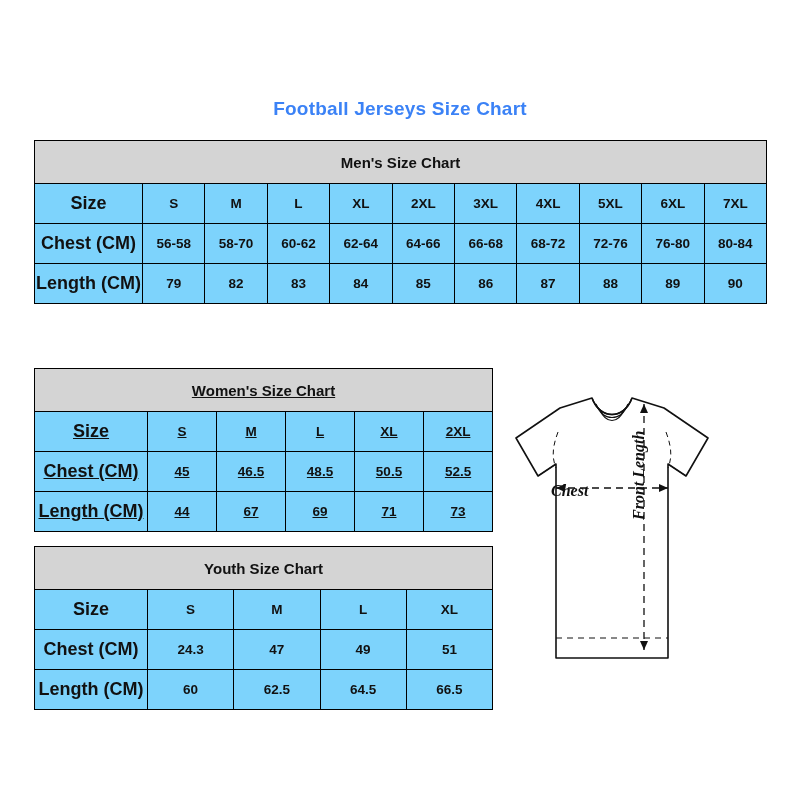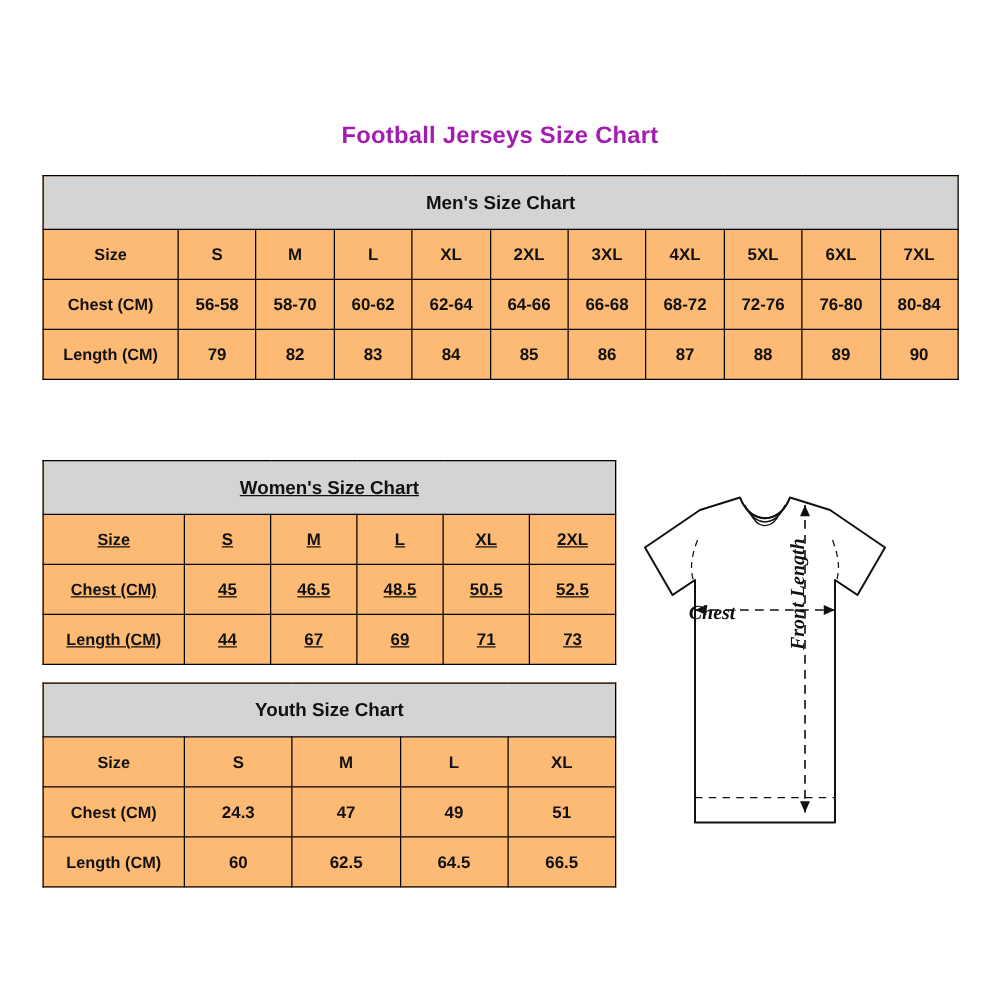--- a/index.html
+++ b/index.html
@@ -22,47 +22,47 @@
   }
   .chart-title {
     position: absolute;
     top: 98px;
     left: 0;
     width: 800px;
     text-align: center;
     font-size: 19px;
     font-weight: bold;
     letter-spacing: 0.2px;
-    color: #a21caf;
+    color: #3b82f6;
   }
 
   table.size-table {
     border-collapse: collapse;
     table-layout: fixed;
-    background: #fdba74;
+    background: #7dd3fc;
   }
   table.size-table td,
   table.size-table th {
     border: 1px solid #000000;
     text-align: center;
     vertical-align: middle;
     font-size: 13.5px;
     font-weight: bold;
     color: #111111;
     padding: 0;
     height: 39px;
   }
   table.size-table .caption-cell {
     background: #d4d4d4;
     font-size: 15px;
     font-weight: bold;
     height: 42px;
   }
   table.size-table .rowhead {
-    font-size: 13px;
+    font-size: 18px;
   }
 
   
   #mens-table-wrap {
     position: absolute;
     left: 34px;
     top: 140px;
   }
   #mens-table { width: 732px; }
   #mens-table col.lbl { width: 108px; }

